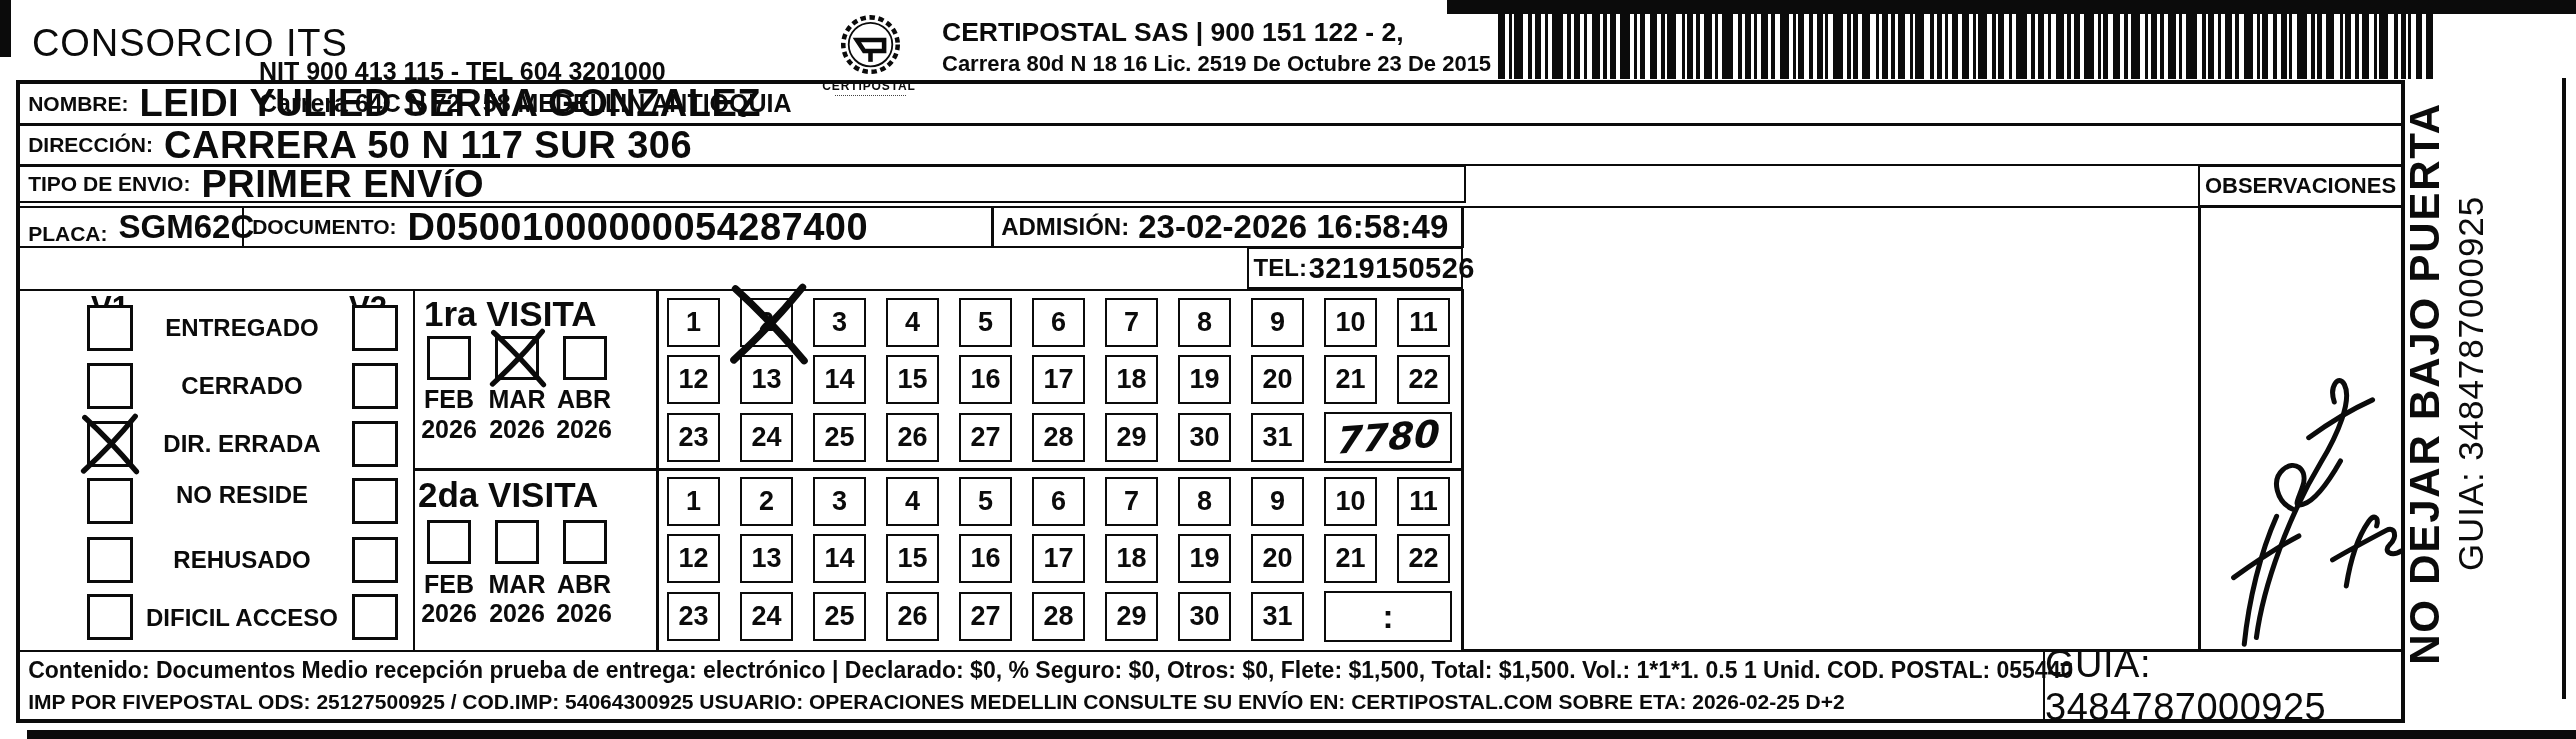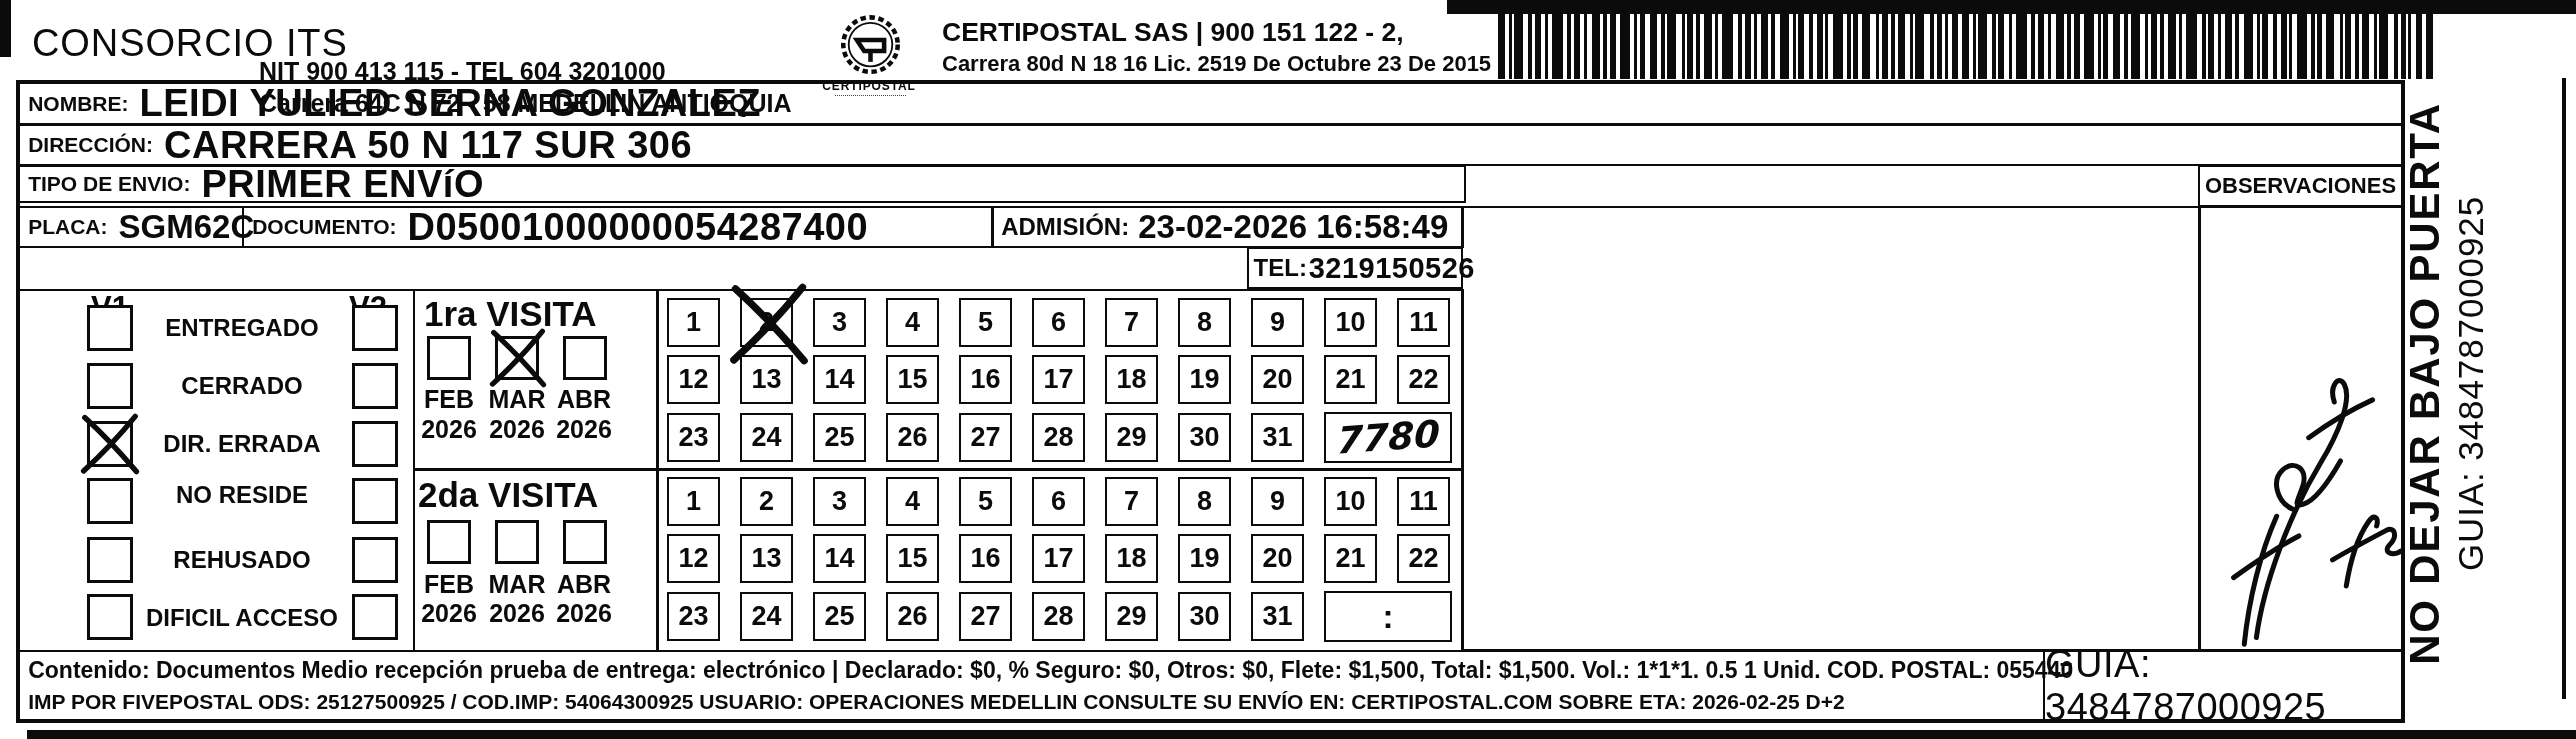--- a/index.html
+++ b/index.html
@@ -204,21 +204,21 @@
   <svg class="abs" style="left:2203px;top:269px;overflow:visible;" width="196" height="374" viewBox="0 0 215 410">
     <g class="ink" stroke-width="5.5" transform="rotate(-6 107 205)">
       <path d="M 38 398 C 52 340, 88 268, 128 215 C 150 186, 170 150, 163 132 C 158 120, 146 132, 150 150"></path>
       <path d="M 24 404 C 34 356, 52 306, 74 268 M 20 330 C 48 314, 76 300, 96 292"></path>
       <path d="M 92 262 C 76 252, 72 228, 86 218 C 100 208, 114 220, 106 238 C 100 252, 92 260, 104 258 C 116 256, 132 240, 150 215"></path>
       <path d="M 118 186 C 142 172, 168 160, 192 152"></path>
       <path d="M 142 352 C 150 322, 160 300, 174 284 C 180 277, 186 280, 182 290 M 130 322 C 152 312, 172 304, 192 296 C 202 292, 204 304, 194 312 C 186 318, 194 326, 206 320"></path>
     </g>
   </svg>
 
-  <div class="cell" style="left:18px;top:206px;width:226px;height:42px;">
+  <div class="cell" style="left:18px;top:206px;width:226px;height:42px;align-items:flex-end;">
     <span class="lbl">PLACA:</span>
     <span class="val-lg">SGM62C</span>
   </div>
   <div class="cell" style="left:242px;top:206px;width:752px;height:42px;">
     <span class="lbl">DOCUMENTO:</span>
     <span class="val">D05001000000054287400</span>
   </div>
   <div class="cell" style="left:991px;top:206px;width:473px;height:42px;">
     <span class="lbl-md">ADMISIÓN:</span>
     <span class="val-lg">23-02-2026 16:58:49</span>

